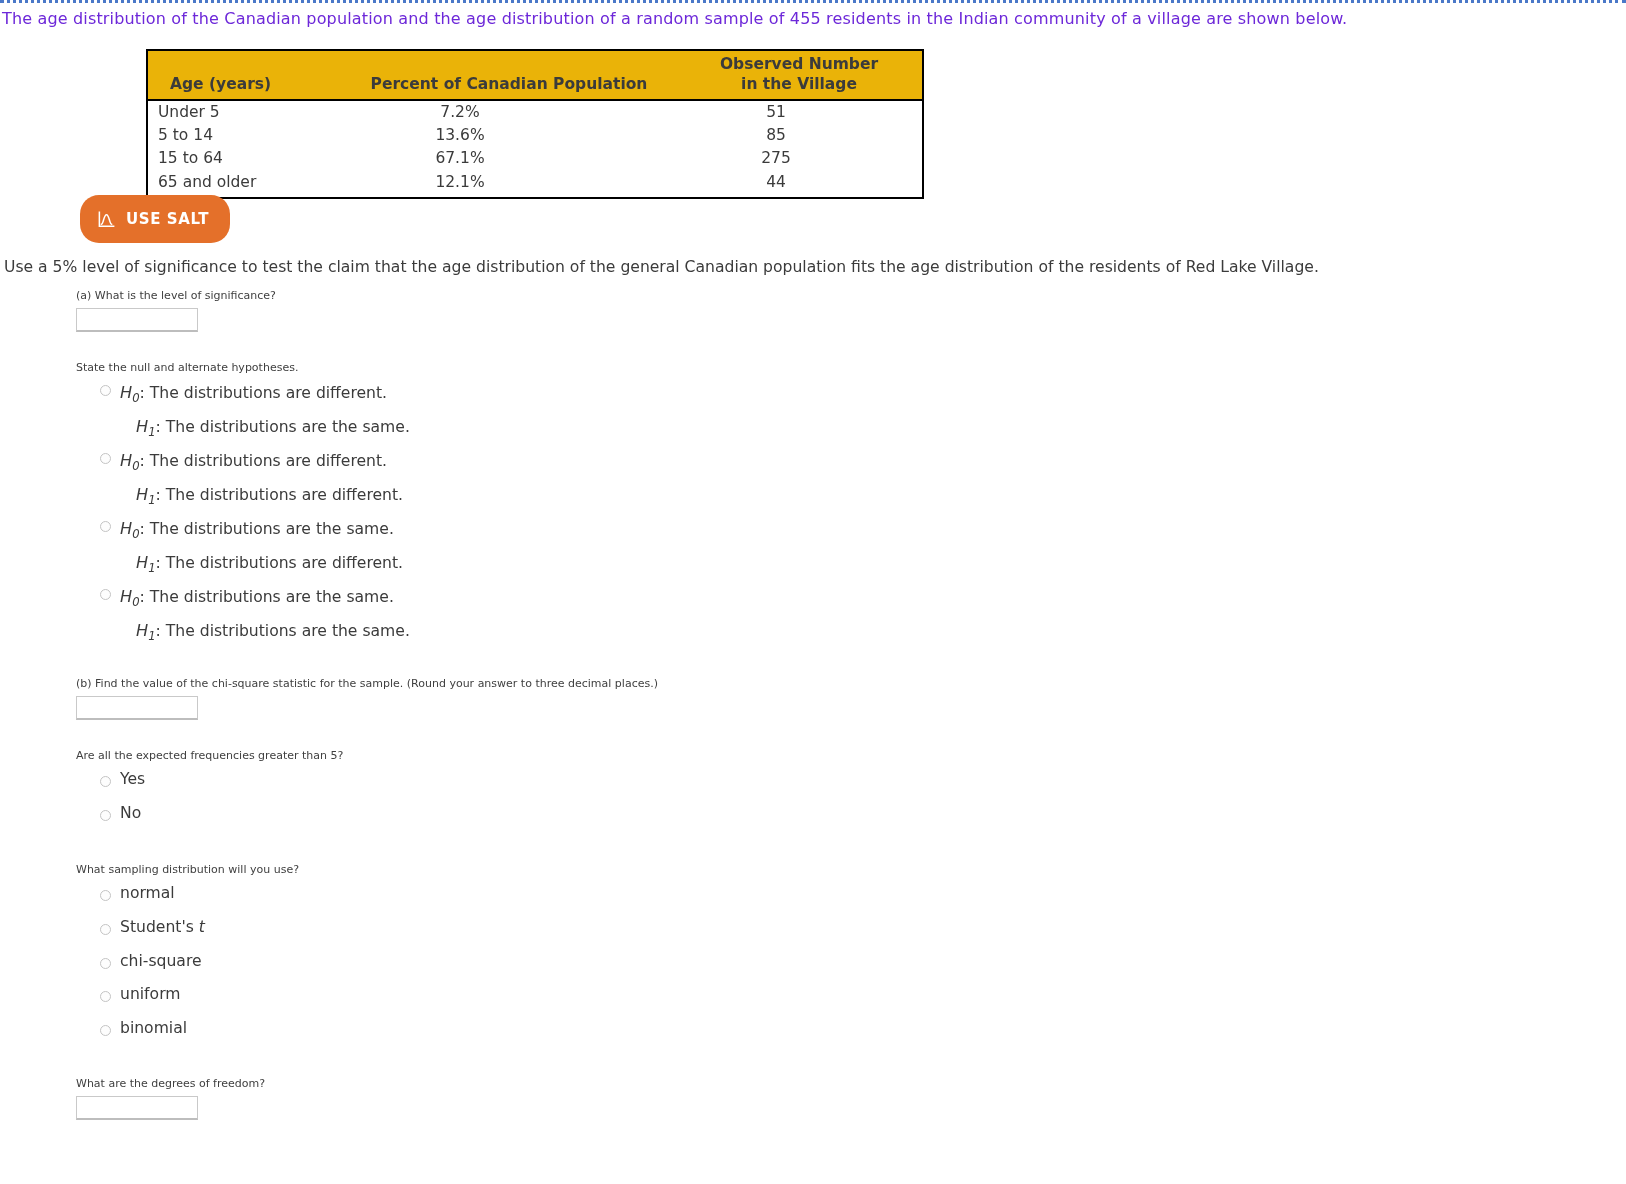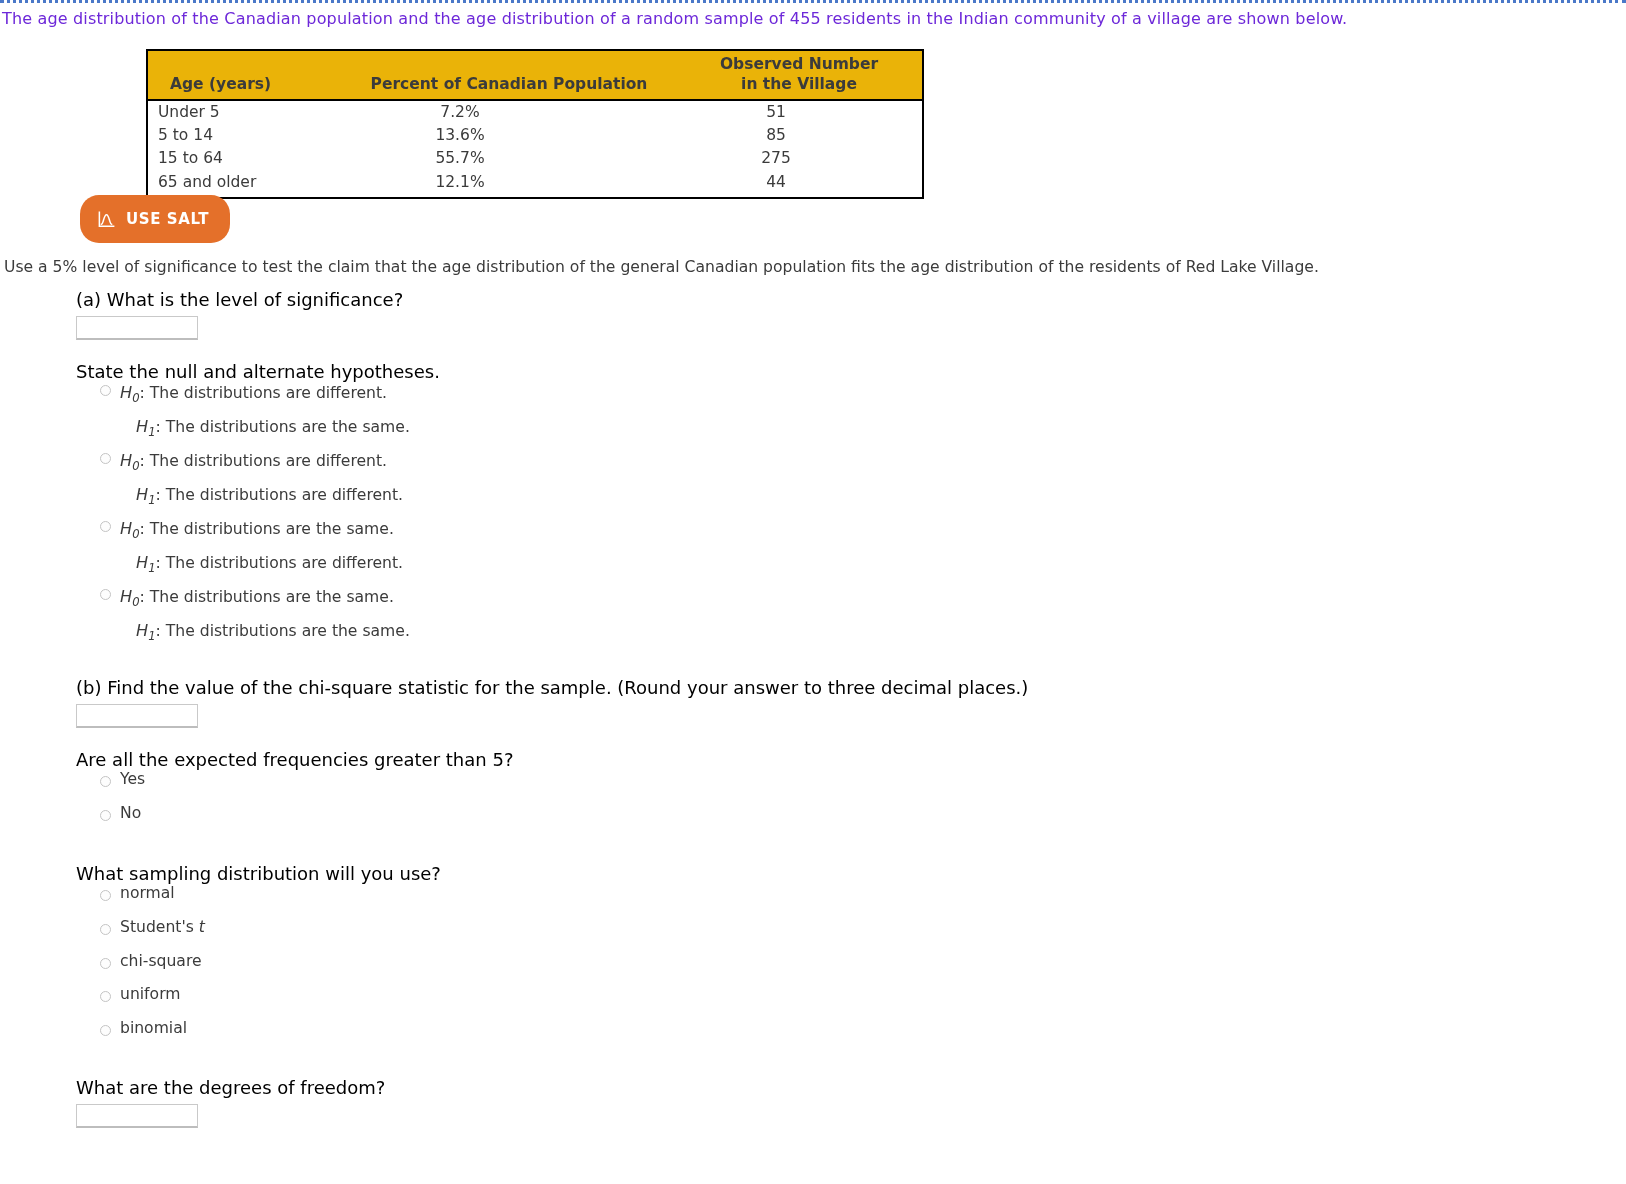--- a/index.html
+++ b/index.html
@@ -99,21 +99,21 @@
   
   .claim {
     position: absolute;
     top: 258px;
     left: 4px;
     font-size: 15.6px;
     white-space: nowrap;
   }
 
   .qblock { position: absolute; left: 76px; }
-  .qtext  { font-size: 18px; color: #000000; white-space: nowrap; }
+  .qtext  { font-size: 11px; color: #404040; white-space: nowrap; }
 
   .answer-input {
     display: block;
     margin-top: 6px;
     width: 122px;
     height: 24px;
     box-sizing: border-box;
     border: 1px solid #c9c9c9;
     border-bottom: 2px solid #bdbdbd;
     background: #ffffff;
@@ -173,21 +173,21 @@
         <td class="c-percent">7.2%</td>
         <td class="c-observed">51</td>
       </tr>
       <tr>
         <td class="c-age">5 to 14</td>
         <td class="c-percent">13.6%</td>
         <td class="c-observed">85</td>
       </tr>
       <tr>
         <td class="c-age">15 to 64</td>
-        <td class="c-percent">55.7%</td>
+        <td class="c-percent">67.1%</td>
         <td class="c-observed">275</td>
       </tr>
       <tr>
         <td class="c-age">65 and older</td>
         <td class="c-percent">12.1%</td>
         <td class="c-observed">44</td>
       </tr>
     </tbody>
   </table>
 </div>

